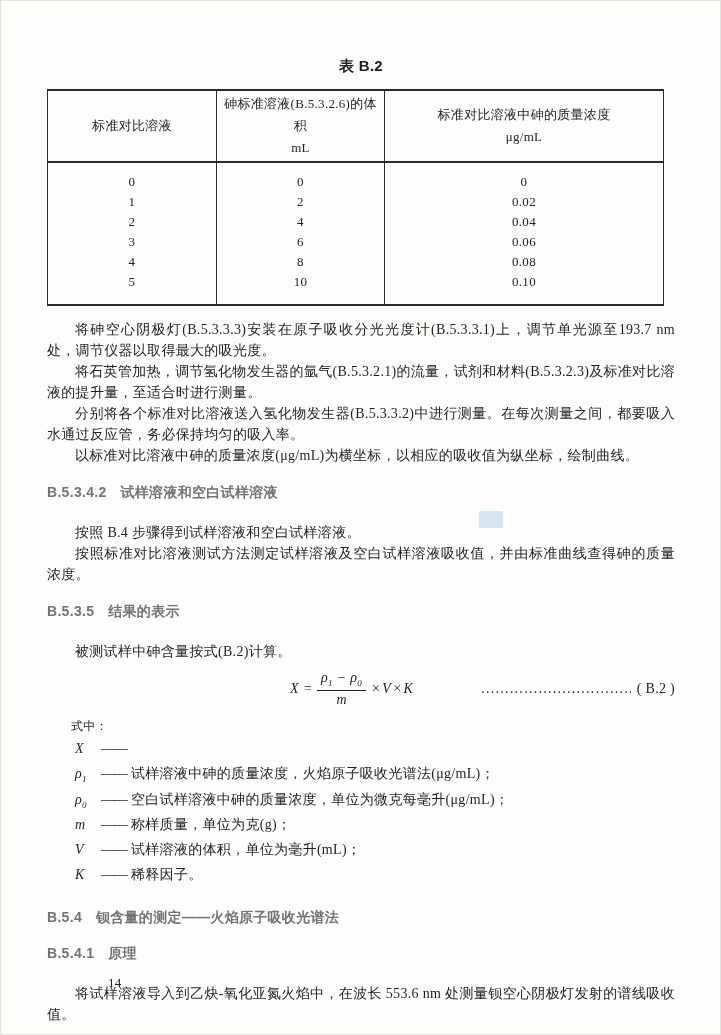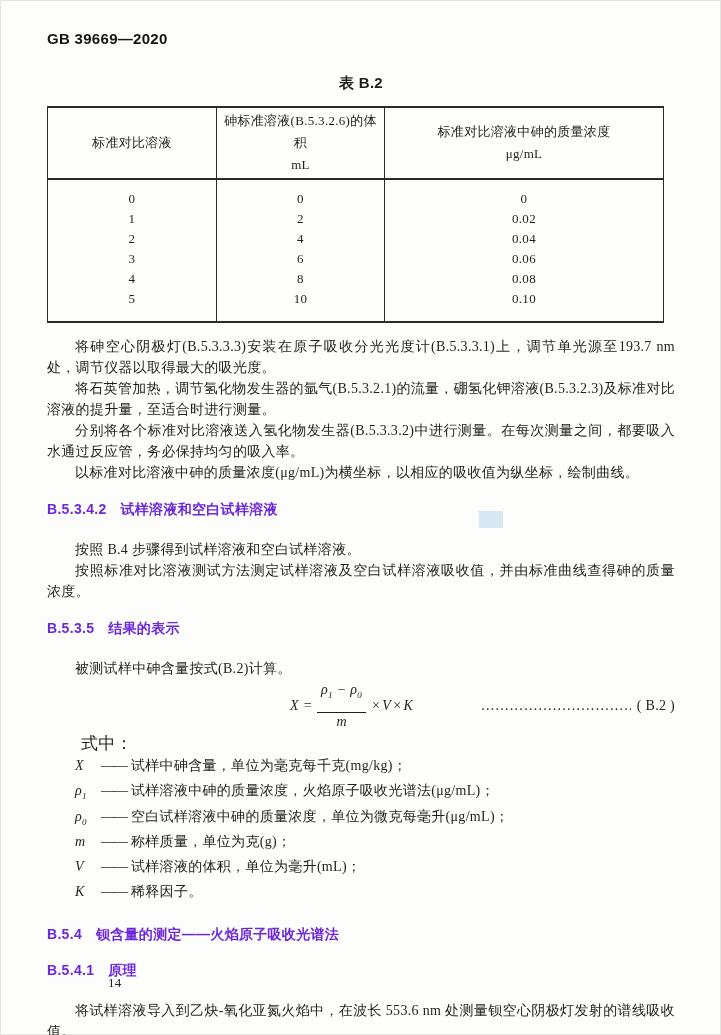--- a/index.html
+++ b/index.html
@@ -61,41 +61,41 @@
   .para {
     margin: 0; font-size: 14px; line-height: 21px;
     text-align: justify; text-indent: 2em;
   }
   .para.first { margin-top: 13px; }
   .gap-s { margin-top: 20px; }
   .heading {
     margin-top: 16px;
     font-family: "Liberation Sans", sans-serif;
     font-weight: bold; font-size: 14px; line-height: 20px;
-    color: #6d28d9;
+    color: #737373;
   }
   .heading .h-num { margin-right: 14px; }
   .formula-row {
     display: flex; align-items: center;
     margin-top: 4px; height: 46px;
     padding-left: 243px;
     font-size: 14px;
   }
   .f-group { display: flex; align-items: center; font-family: "Liberation Serif", serif; }
   .f-var, .f-den i, .f-num i, .f-vk i { font-style: italic; }
   .f-eq { margin: 0 5px; }
   .frac { display: inline-block; text-align: center; vertical-align: middle; }
-  .frac .f-num { display: block; padding: 0 4px 12px 4px; border-bottom: 1px solid #1f1f1d; font-style: italic; }
+  .frac .f-num { display: block; padding: 0 4px 2px 4px; border-bottom: 1px solid #1f1f1d; font-style: italic; }
   .frac .f-den { display: block; padding-top: 1px; font-style: italic; }
   .f-tail { margin-left: 6px; }
   .f-tail i { font-style: italic; margin: 0 2px; }
   .f-leader { margin-left: auto; overflow: hidden; white-space: nowrap; max-width: 150px; color: #1f1f1d; }
   .f-label { white-space: nowrap; margin-left: 6px; }
   sub { font-size: 9px; }
-  .where-lead { margin: 4px 0 0 0; font-size: 17px; line-height: 21px; text-indent: 2em; }
+  .where-lead { margin: 4px 0 0 0; font-size: 12px; line-height: 21px; text-indent: 2em; }
   .def-list { margin-top: 2px; }
   .def-item {
     display: flex; font-size: 14px; line-height: 20.5px;
     padding-left: 28px; align-items: baseline;
   }
   .def-sym { font-style: italic; font-family: "Liberation Serif", serif; min-width: 26px; }
   .def-dash { margin-right: 4px; letter-spacing: -1px; }
   .def-text { text-align: justify; }
   .page-number {
     position: absolute; left: 64px; bottom: 44px;
@@ -109,21 +109,20 @@
   }
 </style>
 </head>
 <body>
 
 <div class="page">
   <div class="scan-artifact"></div>
 
   <div class="content">
 
-    <div class="doc-code">GB 39669—2020</div>
 
     <div class="table-title">表 B.2</div>
 
     <table class="b2">
       <colgroup>
           <col class="c1">
           <col class="c2">
           <col class="c3">
         </colgroup>
       <thead>
@@ -169,21 +168,21 @@
         </tr>
         <tr>
           <td>5</td>
           <td>10</td>
           <td>0.10</td>
         </tr>
       </tbody>
     </table>
 
     <p class="para first">将砷空心阴极灯(B.5.3.3.3)安装在原子吸收分光光度计(B.5.3.3.1)上，调节单光源至193.7 nm 处，调节仪器以取得最大的吸光度。</p>
-    <p class="para">将石英管加热，调节氢化物发生器的氩气(B.5.3.2.1)的流量，硼氢化钾溶液(B.5.3.2.3)及标准对比溶液的提升量，至适合时进行测量。</p>
+    <p class="para">将石英管加热，调节氢化物发生器的氩气(B.5.3.2.1)的流量，试剂和材料(B.5.3.2.3)及标准对比溶液的提升量，至适合时进行测量。</p>
     <p class="para">分别将各个标准对比溶液送入氢化物发生器(B.5.3.3.2)中进行测量。在每次测量之间，都要吸入水通过反应管，务必保持均匀的吸入率。</p>
     <p class="para">以标准对比溶液中砷的质量浓度(μg/mL)为横坐标，以相应的吸收值为纵坐标，绘制曲线。</p>
 
     <div class="heading">
       <span class="h-num">B.5.3.4.2</span><span>试样溶液和空白试样溶液</span>
     </div>
     <p class="para gap-s">按照 B.4 步骤得到试样溶液和空白试样溶液。</p>
     <p class="para">按照标准对比溶液测试方法测定试样溶液及空白试样溶液吸收值，并由标准曲线查得砷的质量浓度。</p>
 
     <div class="heading">
@@ -204,21 +203,20 @@
       <span class="f-leader">………………………………</span>
       <span class="f-label">( B.2 )</span>
     </div>
 
     <p class="where-lead">式中：</p>
 
     <div class="def-list">
       <div class="def-item">
         <span class="def-sym"><span>X</span><sub></sub></span>
         <span class="def-dash">——</span>
-        <span class="def-text">试样中砷含量，单位为毫克每千克(mg/kg)；</span>
       </div>
       <div class="def-item">
         <span class="def-sym"><span>ρ</span><sub>1</sub></span>
         <span class="def-dash">——</span>
         <span class="def-text">试样溶液中砷的质量浓度，火焰原子吸收光谱法(μg/mL)；</span>
       </div>
       <div class="def-item">
         <span class="def-sym"><span>ρ</span><sub>0</sub></span>
         <span class="def-dash">——</span>
         <span class="def-text">空白试样溶液中砷的质量浓度，单位为微克每毫升(μg/mL)；</span>

